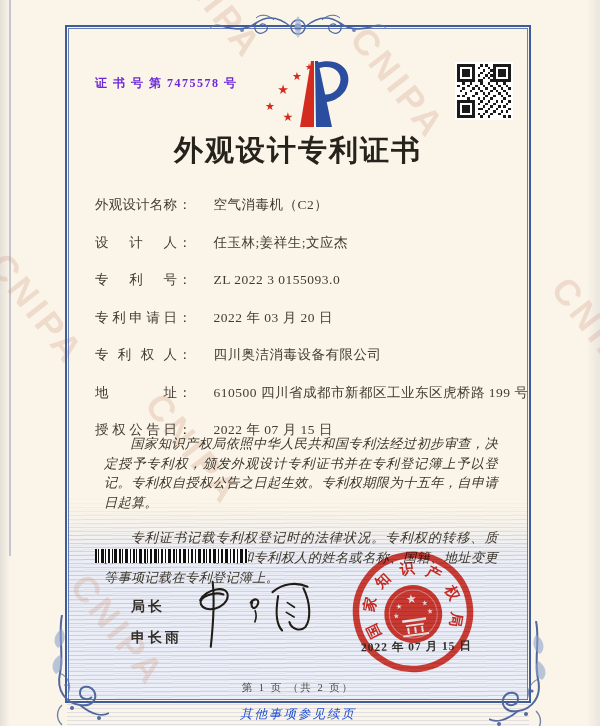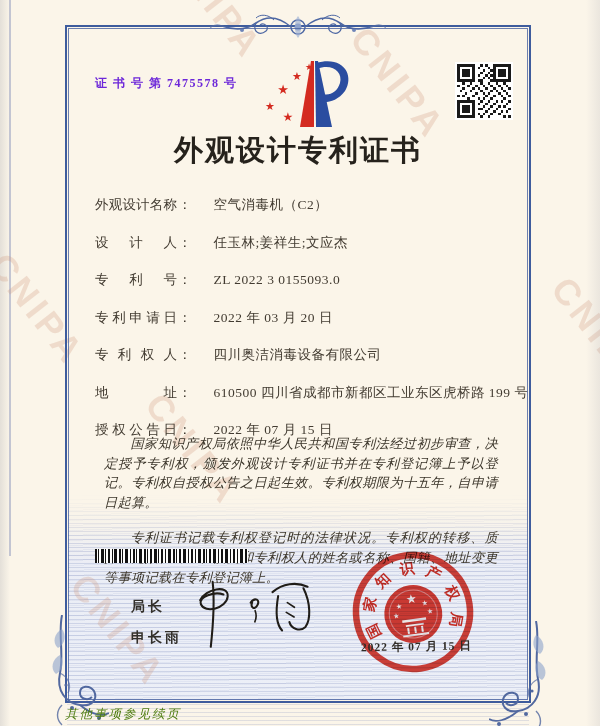--- a/index.html
+++ b/index.html
@@ -52,22 +52,22 @@
         font-size:14px;font-weight:600;letter-spacing:3px;color:#33302b;}
   .signer div{margin-bottom:13px;margin-left:18px;}
   .signature{position:absolute;left:112px;top:548px;width:140px;height:76px;transform:rotate(-2deg);}
 
   .seal{position:absolute;left:281px;top:520px;width:130px;height:130px;mix-blend-mode:multiply;opacity:.95;}
   .seal-date{position:absolute;left:294px;top:612px;width:140px;font-size:11.5px;font-weight:600;
         letter-spacing:1px;color:#2f2b26;transform:rotate(-1deg);}
 
   .page-info{position:absolute;left:0;top:654px;width:100%;text-align:center;
         font-size:10.5px;letter-spacing:2px;color:#4c463e;}
-  .footer-note{position:absolute;left:65px;top:706px;width:466px;text-align:left;
-        font-size:12.5px;font-style:italic;letter-spacing:2px;color:#4d7c0f;}
+  .footer-note{position:absolute;left:65px;top:706px;width:466px;text-align:center;
+        font-size:12.5px;font-style:italic;letter-spacing:2px;color:#1d4ed8;}
 
   .top-orn{position:absolute;left:50%;top:-17px;transform:translateX(-50%);width:180px;height:34px;}
   .corner-orn{position:absolute;width:62px;height:112px;}
   .corner-orn.left{left:-20px;top:588px;}
   .corner-orn.right{left:422px;top:594px;transform:scaleX(-1);}
 </style>
 </head>
 <body>
 
 <div class="page">
@@ -262,18 +262,19 @@
             <rect x="57" y="80" width="2" height="6"></rect>
             <rect x="64" y="80" width="2" height="6"></rect>
             <rect x="71" y="80" width="2" height="6"></rect>
             <rect x="52" y="87" width="26" height="2"></rect>
           </g>
         </g>
       </g>
     </svg>
     <div class="seal-date">2022 年 07 月 15 日</div>
 
+    <div class="page-info">第 1 页 （共 2 页）</div>
   </div>
 
   <div class="footer-strip wave"></div>
   <div class="footer-note">其他事项参见续页</div>
 
 </div>
 
 </body></html>

